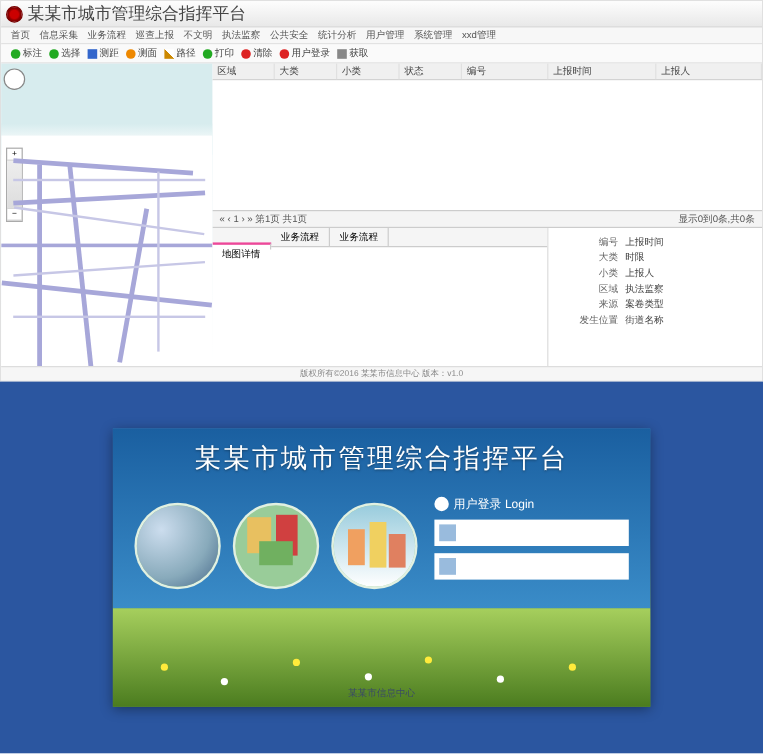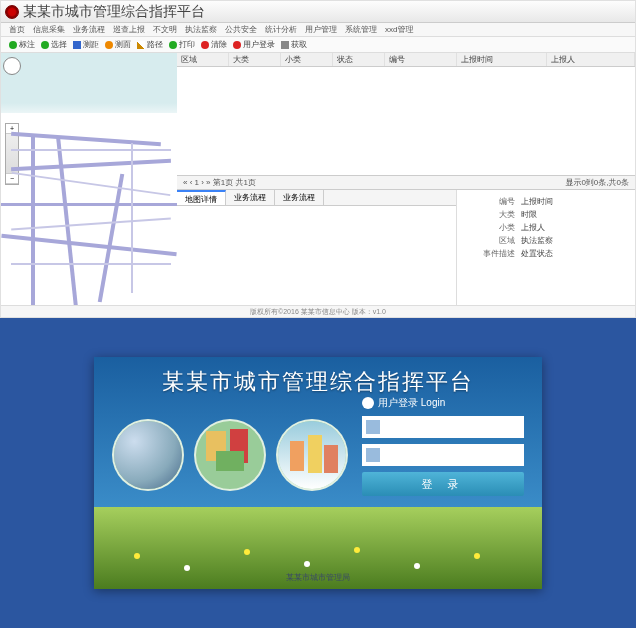--- a/index.html
+++ b/index.html
@@ -40,41 +40,41 @@
 
   .rightcol { flex:1; display:flex; flex-direction:column; }
   .gridhead { height:14px; background:#f0f0f0; border-bottom:1px solid #ccc; display:flex; font-size:8px; color:#444; }
   .gridhead span, .gridrow span { padding:0 4px; border-right:1px solid #e0e0e0; line-height:14px; }
   .gridbody { flex:1; background:#fff; }
   .pager { height:14px; background:#f4f4f4; border-top:1px solid #ccc; font-size:8px; color:#555; display:flex; align-items:center; justify-content:space-between; padding:0 6px; }
 
   .detailpane { height:116px; border-top:1px solid #ccc; display:flex; }
   .dtabs { display:flex; height:16px; background:#f5f5f5; border-bottom:1px solid #ccc; font-size:8px; }
   .dtabs span { padding:2px 8px; border-right:1px solid #ccc; cursor:pointer; }
-  .dtabs .active { background:#fff; border-top:2px solid #3b82f6; }
+  .dtabs .active { background:#fff; border-top:2px solid #ec4899;margin-top:12px; }
   .dleft { width:280px; border-right:1px solid #ddd; }
   .dleftbody { height:100px; }
   .dright { flex:1; padding:6px 10px; font-size:8px; color:#444; }
   .kv { display:flex; margin-bottom:2px; }
   .kv .k { width:48px; text-align:right; color:#666; }
   .kv .v { flex:1; padding-left:6px; }
 
   .footer1 { height:12px; background:#f6f6f6; border-top:1px solid #ddd; font-size:7px; color:#888; text-align:center; line-height:12px; }
 
   
   .shot2 { width:636px; height:310px; background:#2b56a0; position:relative; display:flex; align-items:center; justify-content:center; }
   .loginbox { width:448px; height:232px; background:linear-gradient(#2f6fa8 0%, #1d568f 40%, #8bb64f 70%, #5c8a2d 100%); box-shadow:0 2px 10px rgba(0,0,0,.4); position:relative; overflow:hidden; }
   .sky { position:absolute; top:0; left:0; right:0; height:150px; background:linear-gradient(#1a5fa0,#3a8cc8); }
   .grass { position:absolute; bottom:0; left:0; right:0; height:82px; background:linear-gradient(#a6cf5d,#4b7c1f); }
   .flower { position:absolute; width:6px; height:6px; border-radius:50%; }
   .ltitle { position:absolute; top:10px; left:0; right:0; text-align:center; color:#fff; font-size:22px; text-shadow:0 1px 2px rgba(0,0,0,.4); letter-spacing:2px; }
   .thumbs { position:absolute; top:62px; left:18px; display:flex; gap:10px; }
   .thumb { width:72px; height:72px; border-radius:50%; border:2px solid rgba(255,255,255,.7); background:#9c9; position:relative; overflow:hidden; }
   .thumb .mini { position:absolute; }
-  .loginpanel { position:absolute; top:39px; right:18px; width:162px; }
+  .loginpanel { position:absolute; top:56px; right:18px; width:162px; }
   .lph { color:#fff; font-size:10px; margin-bottom:6px; display:flex; align-items:center; gap:4px; }
   .lfield { width:100%; height:22px; background:#fff; margin-bottom:6px; display:flex; align-items:center; padding:0 4px; }
   .lfield .fico { width:14px; height:14px; background:#9bd; margin-right:4px; }
   .lfield input { border:none; outline:none; flex:1; font-size:9px; }
   .lbtn { width:100%; height:24px; background:linear-gradient(#4fb4d8,#2a8db5); color:#fff; font-size:11px; text-align:center; line-height:24px; cursor:pointer; letter-spacing:6px; border-radius:2px; }
   .lfooter { position:absolute; bottom:6px; left:0; right:0; text-align:center; font-size:8px; color:#3a4a66; }
 </style>
 </head>
 <body>
 
@@ -204,22 +204,26 @@
             </div>
           <div class="kv">
               <span class="k">小类</span>
               <span class="v">上报人</span>
             </div>
           <div class="kv">
               <span class="k">区域</span>
               <span class="v">执法监察</span>
             </div>
           <div class="kv">
-              <span class="k">事件描述</span>
-              <span class="v">处置状态</span>
+              <span class="k">来源</span>
+              <span class="v">案卷类型</span>
+            </div>
+          <div class="kv">
+              <span class="k">发生位置</span>
+              <span class="v">街道名称</span>
             </div>
         </div>
       </div>
     </div>
   </div>
   <div class="footer1">版权所有©2016 某某市信息中心 版本：v1.0</div>
 </div>
 
 <div class="shot2">
   <div class="loginbox">
@@ -259,18 +263,17 @@
         <span>用户登录 Login</span>
       </div>
       <div class="lfield">
         <div class="fico"></div>
         <input type="text" placeholder="" style="">
       </div>
       <div class="lfield">
         <div class="fico" style="background:#9bd;"></div>
         <input type="password" placeholder="" style="">
       </div>
-      <div class="lbtn">登 录</div>
-    </div>
-
-    <div class="lfooter">某某市城市管理局</div>
+    </div>
+
+    <div class="lfooter">某某市信息中心</div>
   </div>
 </div>
 
 </body></html>

